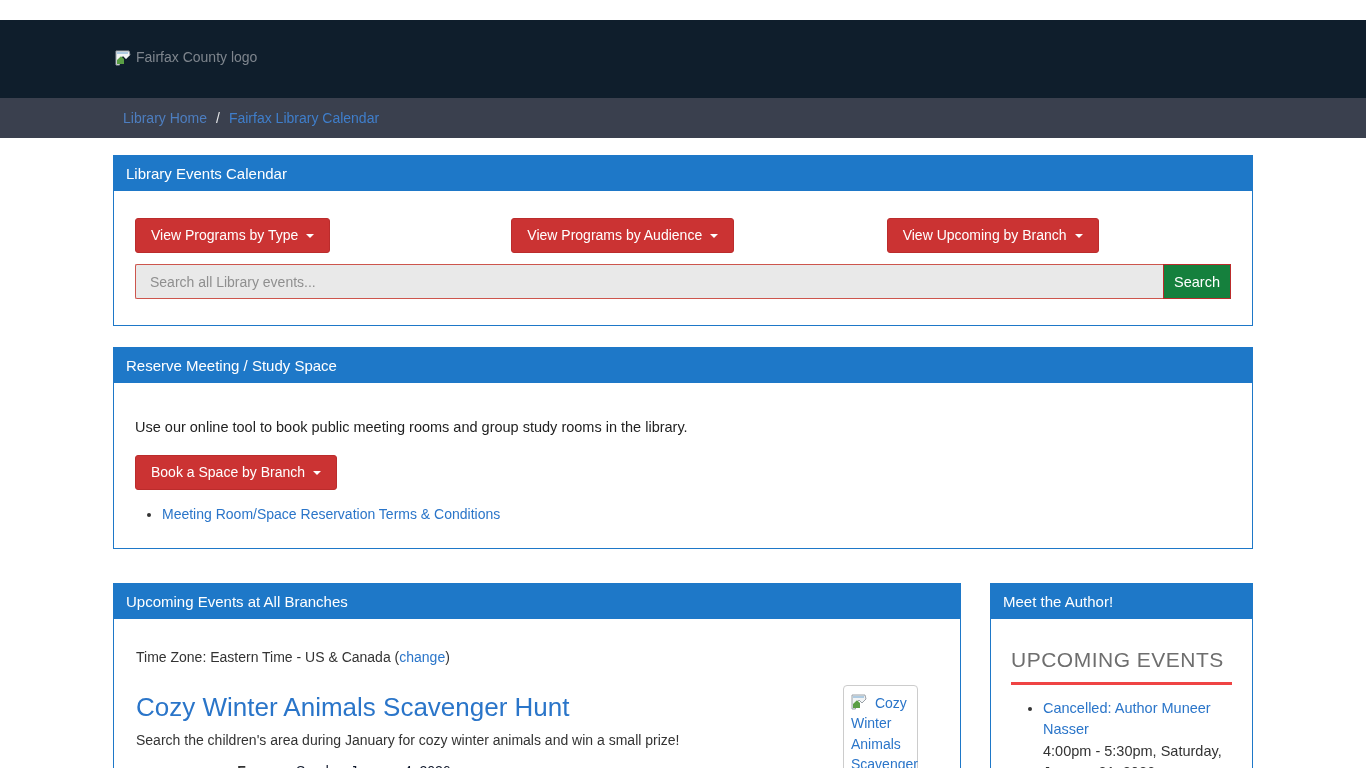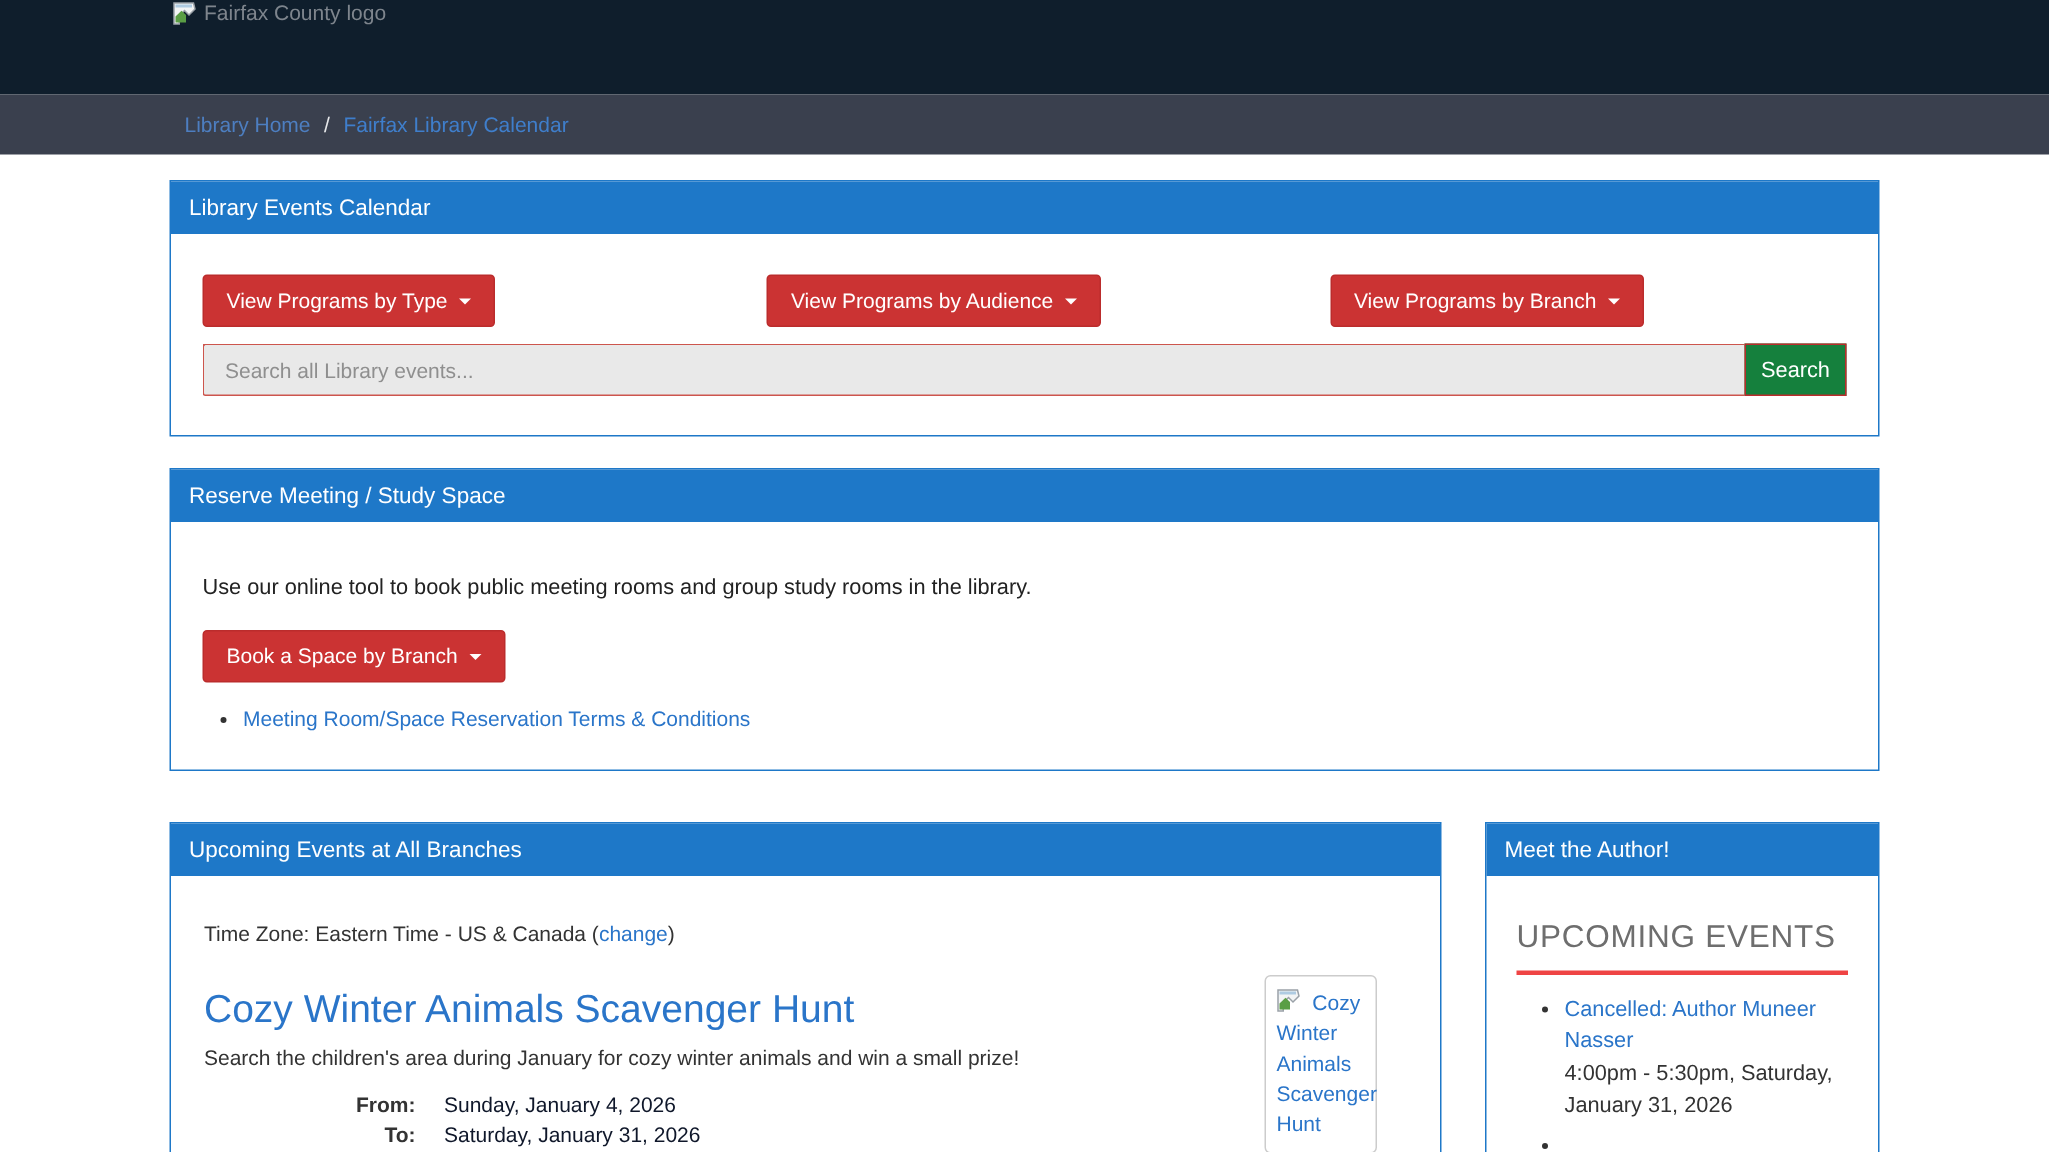--- a/index.html
+++ b/index.html
@@ -2,21 +2,21 @@
 <html><head>
 <meta charset="utf-8">
 <style>
   * { box-sizing: border-box; margin: 0; padding: 0; }
   html, body { width: 1366px; height: 768px; overflow: hidden; background: #fff;
     font-family: "Liberation Sans", sans-serif; font-size: 14px; color: #333; }
   .container { width: 1140px; margin: 0 auto; }
 
   
   .site-header { background: #0f1e2c; }
-  .site-header .container { height: 63px; display: flex; align-items: flex-start; }
+  .site-header .container { height: 78px; display: flex; align-items: center; margin-top: 20px; }
   .logo-broken { display: inline-flex; align-items: flex-start; gap: 2px;
     color: #7e858d; font-size: 14px; margin-left: 2px; }
   .logo-broken svg { margin-top: 1px; }
 
   
   .breadcrumb-bar { background: #3a404e; }
   .breadcrumb-bar .container { height: 40px; display: flex; align-items: center; padding-left: 10px; }
   .crumb-link { color: #4d7ec0; text-decoration: none; }
   .crumb-link.active { color: #3f7ecb; }
   .crumb-sep { color: #e6e8ea; margin: 0 9px; }
@@ -119,21 +119,21 @@
           </button>
         </div>
         <div>
           <button class="btn-red">
             <span>View Programs by Audience</span>
             <span class="caret"></span>
           </button>
         </div>
         <div>
           <button class="btn-red">
-            <span>View Programs by Branch</span>
+            <span>View Upcoming by Branch</span>
             <span class="caret"></span>
           </button>
         </div>
       </div>
       <div class="search-group">
         <input class="search-input" type="text" placeholder="Search all Library events..." style="">
         <button class="search-btn">Search</button>
       </div>
     </div>
   </section>

